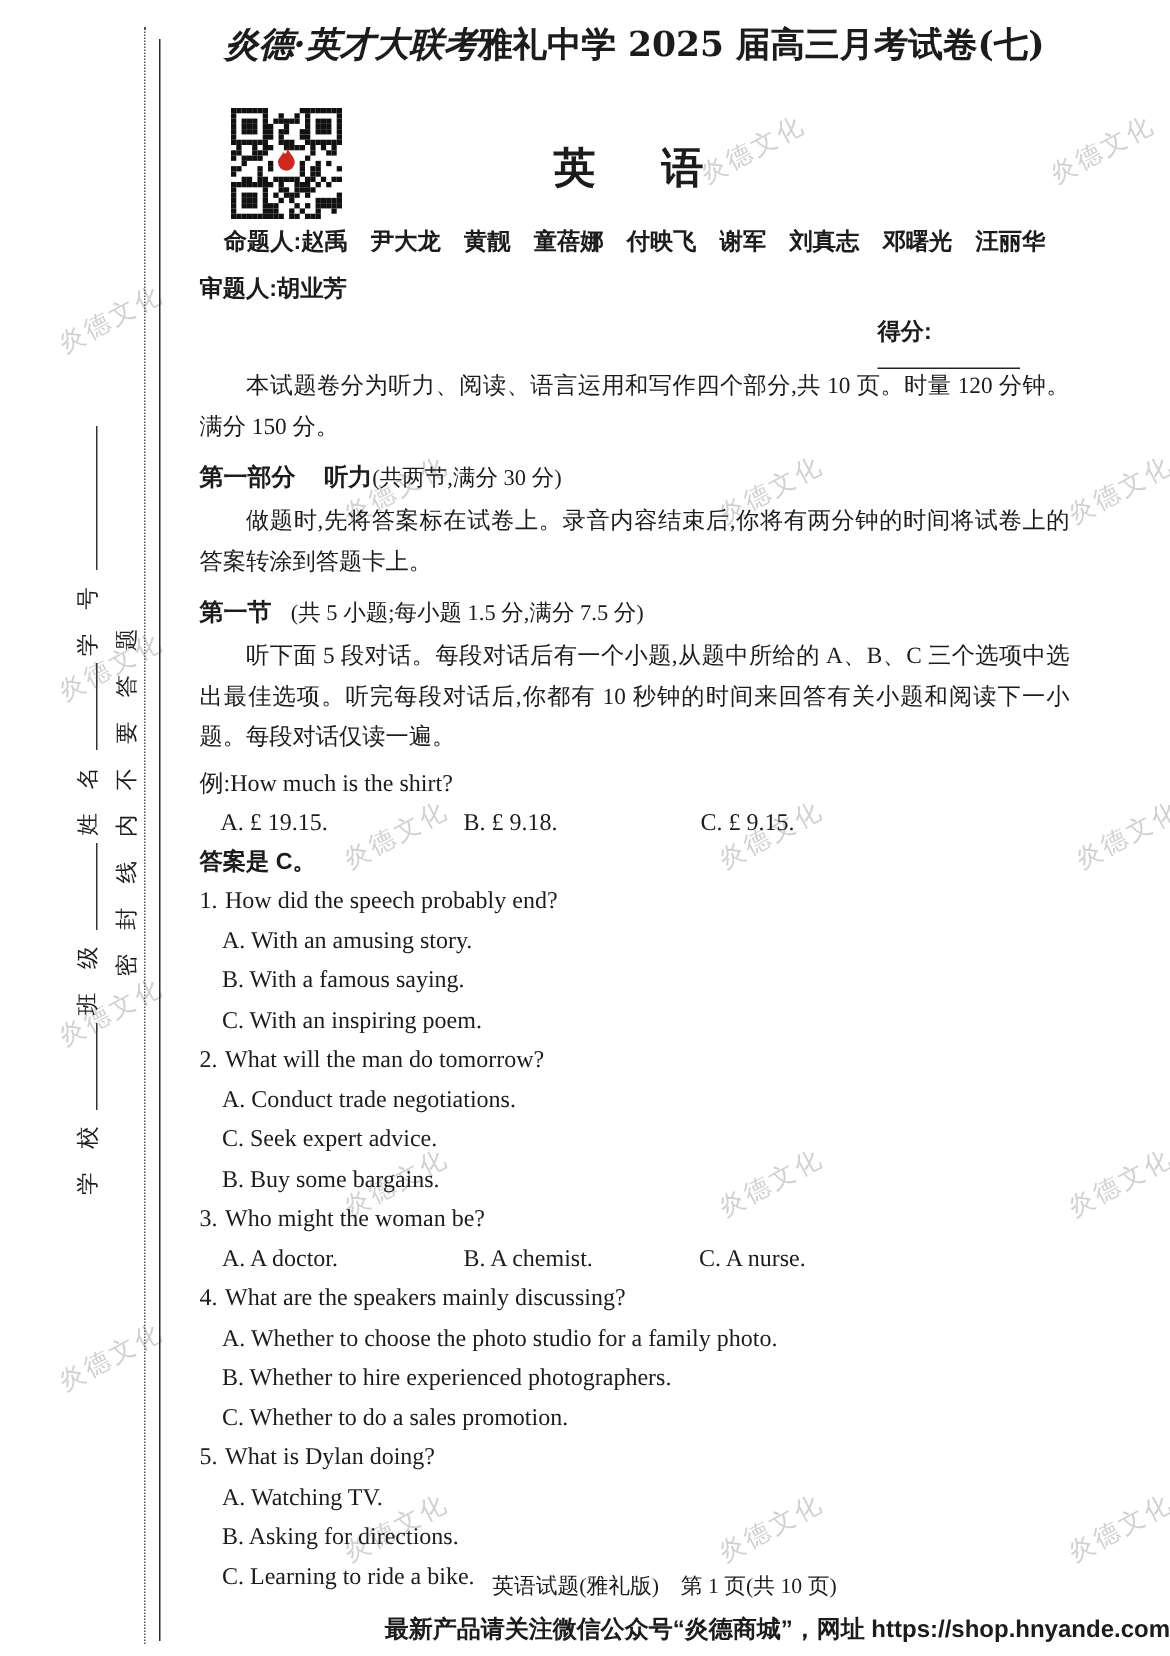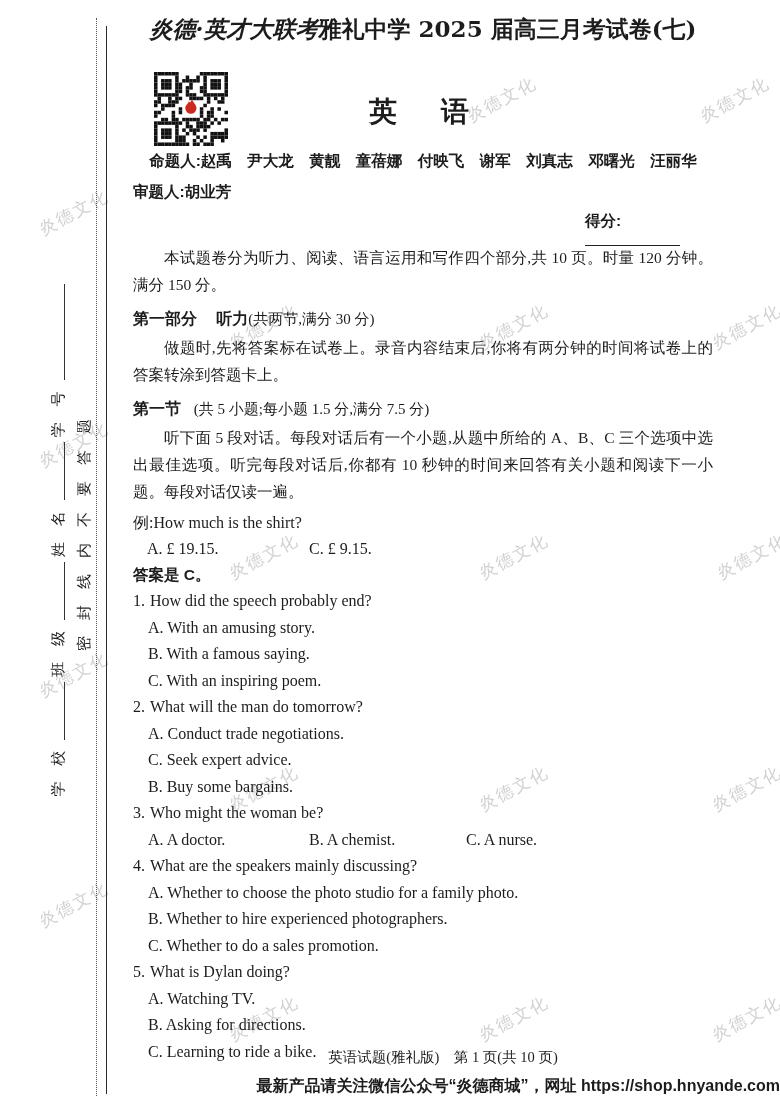--- a/index.html
+++ b/index.html
@@ -369,20 +369,21 @@
   </div>
 
   <div class="para" style="margin-top:2px">听下面 5 段对话。每段对话后有一个小题,从题中所给的 A、B、C 三个选项中选出最佳选项。听完每段对话后,你都有 10 秒钟的时间来回答有关小题和阅读下一小题。每段对话仅读一遍。</div>
 
   <div class="example-q">
     <span>例:</span><span>How much is the shirt?</span>
   </div>
 
   <div class="opt-row">
     <span class="col0">A. £ 19.15.</span>
+    <span class="col1">B. £ 9.18.</span>
     <span>C. £ 9.15.</span>
   </div>
 
   <div class="answer hei">答案是 C。</div>
 
   <div id="questions">
       <div class="question">
         <div class="q-text">
           <span class="q-num">1.</span>
           <span>How did the speech probably end?</span>

